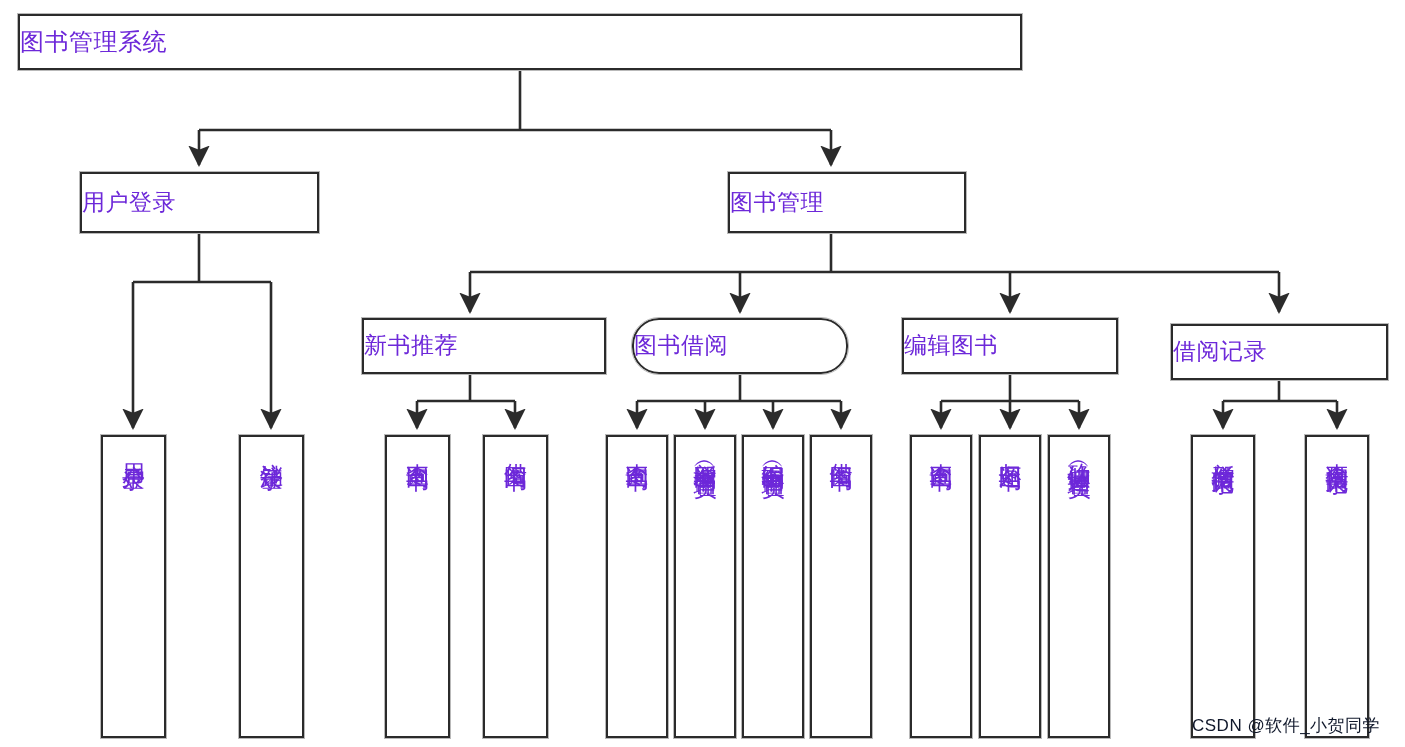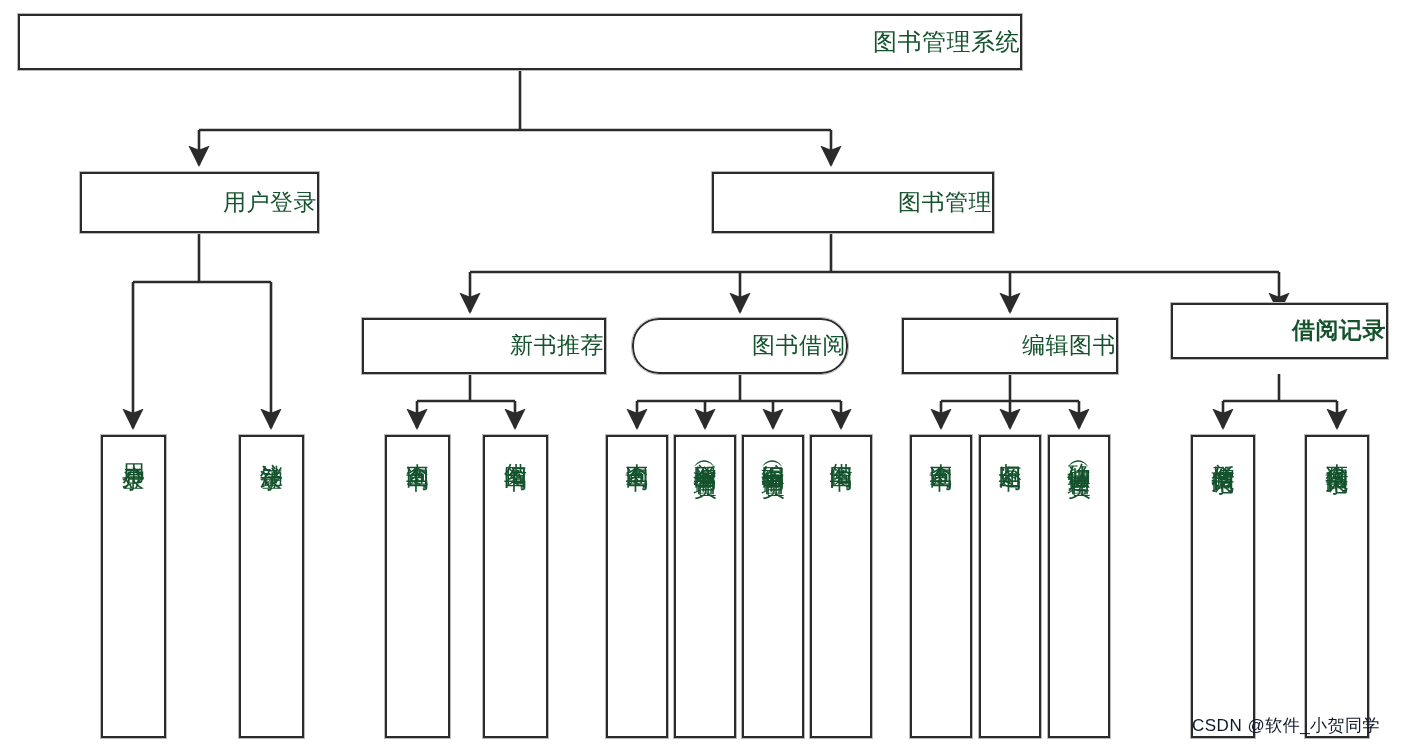--- a/index.html
+++ b/index.html
@@ -26,22 +26,22 @@
     pointer-events: none;
   }
   .node {
     position: absolute;
     box-sizing: border-box;
     background: #ffffff;
     border: 2px solid #2b2b2b;
     outline: 1px solid #b9b9b9;
     display: flex;
     align-items: center;
-    justify-content: flex-end;
-    color: #14532d;
+    justify-content: flex-start;
+    color: #6d28d9;
     z-index: 2;
   }
   .node-label {
     display: block;
     text-align: center;
     line-height: 1.18;
     letter-spacing: 0.5px;
   }
   .node.horizontal .node-label {
     writing-mode: horizontal-tb;
@@ -126,34 +126,34 @@
     </g>
   </svg>
 
   <div class="node horizontal root" style="left:18px; top:14px; width:1004px; height:56px;">
     <span class="node-label">图书管理系统</span>
   </div>
 
   <div class="node horizontal" style="left:80px; top:172px; width:239px; height:61px;">
     <span class="node-label">用户登录</span>
   </div>
-  <div class="node horizontal" style="left:712px; top:172px; width:282px; height:61px;">
+  <div class="node horizontal" style="left:728px; top:172px; width:238px; height:61px;">
     <span class="node-label">图书管理</span>
   </div>
 
   <div class="node horizontal" style="left:362px; top:318px; width:244px; height:56px;">
     <span class="node-label">新书推荐</span>
   </div>
   <div class="node horizontal" style="left:632px; top:318px; width:216px; height:56px;border-radius:27px;">
     <span class="node-label">图书借阅</span>
   </div>
   <div class="node horizontal" style="left:902px; top:318px; width:216px; height:56px;">
     <span class="node-label">编辑图书</span>
   </div>
-  <div class="node horizontal" style="left:1171px; top:303px; width:217px; height:56px;font-weight:bold;">
+  <div class="node horizontal" style="left:1171px; top:324px; width:217px; height:56px;">
     <span class="node-label">借阅记录</span>
   </div>
 
   <div class="node vertical" style="left:101px; top:435px; width:65px; height:303px;">
     <span class="node-label">用户登录</span>
   </div>
   <div class="node vertical" style="left:239px; top:435px; width:65px; height:303px;">
     <span class="node-label">注销登录</span>
   </div>
 

